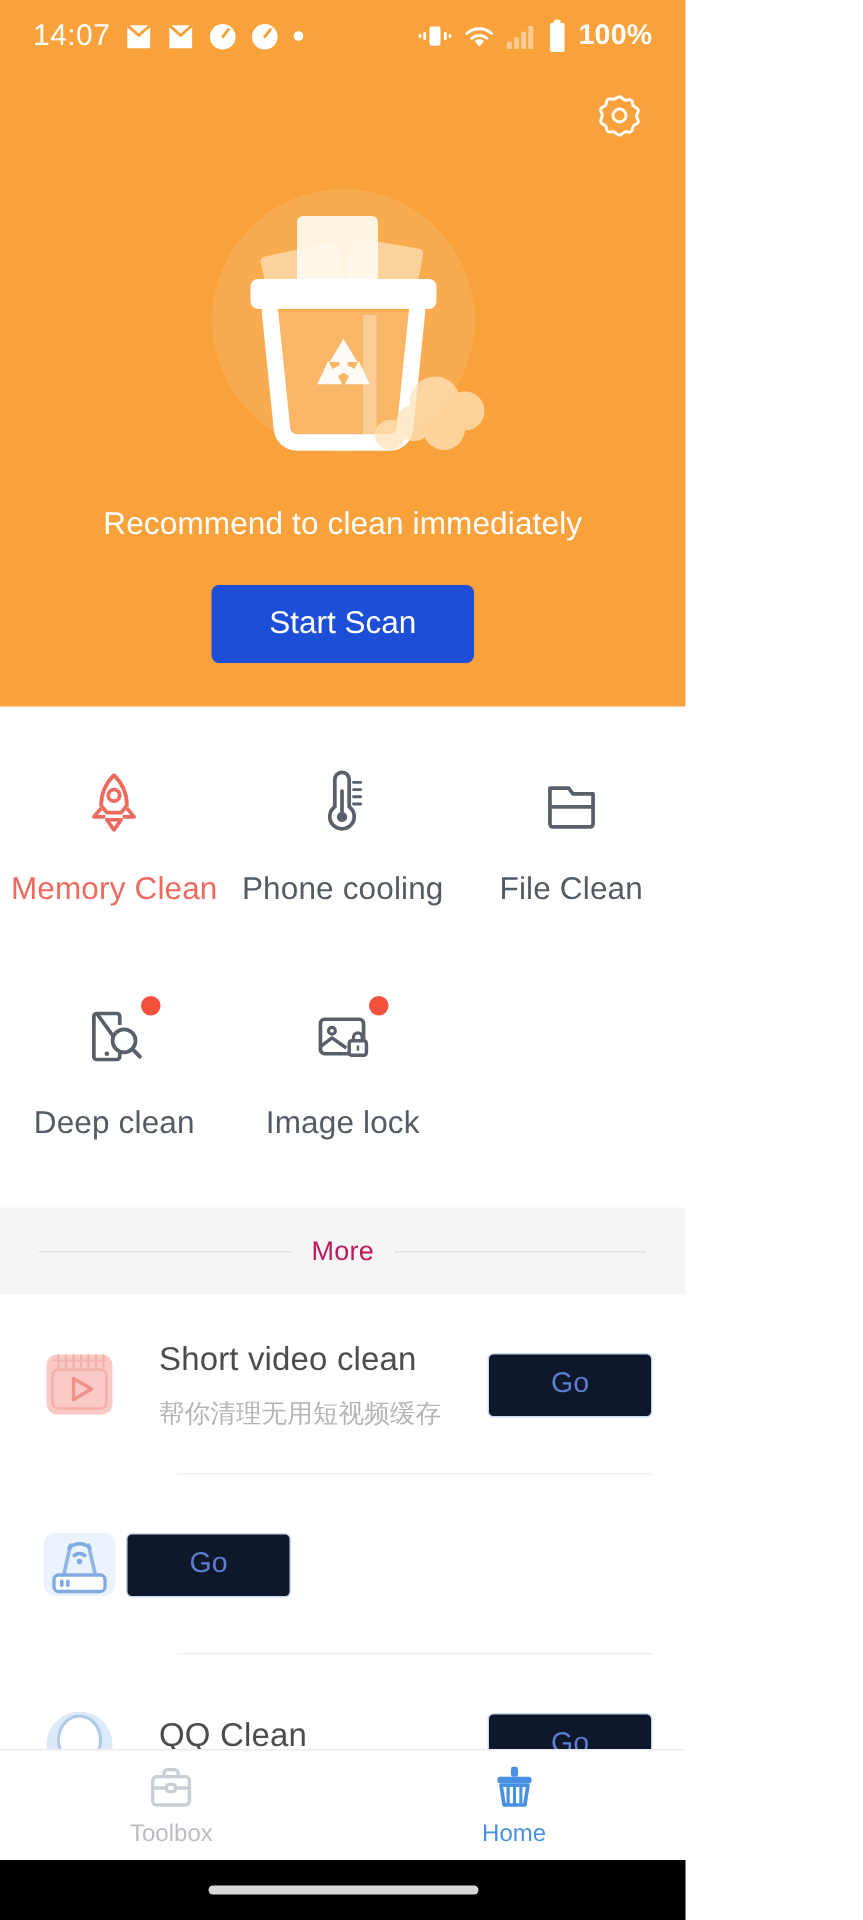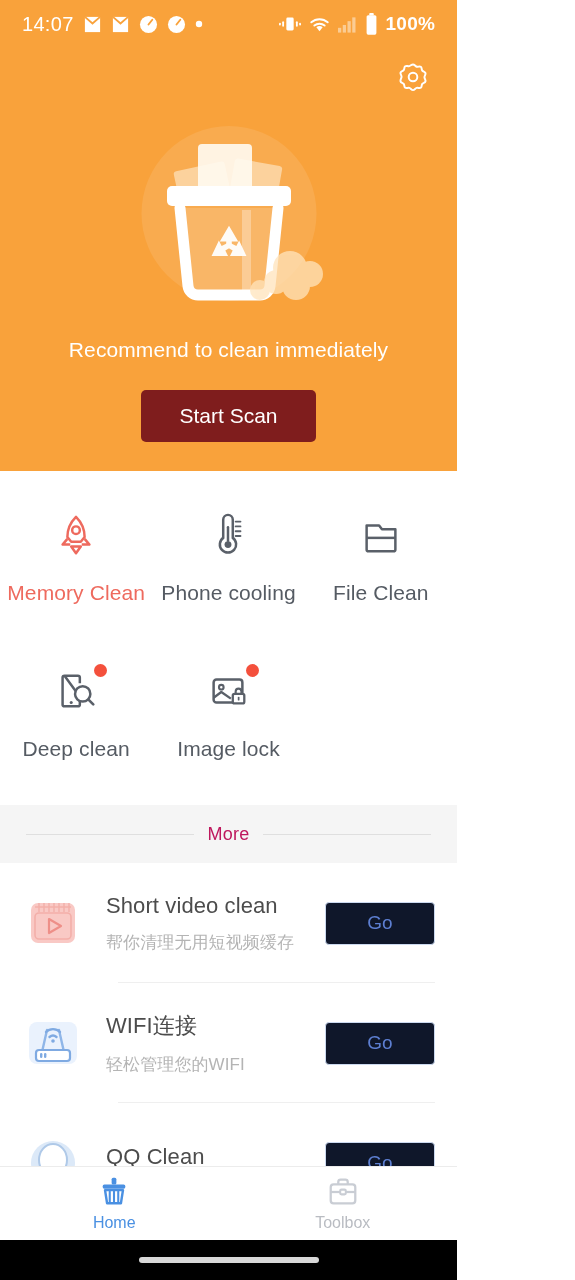--- a/index.html
+++ b/index.html
@@ -42,21 +42,21 @@
   .hero-circle {
     position:absolute; left:50%; top:8px; transform:translateX(-50%);
     width:175px; height:175px; border-radius:50%;
     background:rgba(255,255,255,.10);
   }
   .hero-sub {
     margin-top:20px; color:#ffffff; font-size:21px; font-weight:400; letter-spacing:.1px;
   }
   .scan-btn {
     margin-top:28px; width:175px; height:52px; border-radius:5px;
-    background:#7f1d1d; color:#ffffff; font-size:21px;
+    background:#1d4ed8; color:#ffffff; font-size:21px;
     display:flex; align-items:center; justify-content:center;
     border:none; cursor:pointer; font-family:inherit;
   }
 
   
   .grid-wrap { background:#fff; padding-top:26px; flex:0 0 auto; }
   .grid-row { display:flex; }
   .grid-cell {
     flex:1 1 33.333%; display:flex; flex-direction:column;
     align-items:center; cursor:pointer; position:relative;
@@ -319,61 +319,57 @@
           <rect x="5" y="8" width="48" height="42" rx="8" fill="#EAF2FD"></rect>
           <path d="M18 38L23 16M40 38L35 16" stroke="#8FB6E8" stroke-width="2.4" stroke-linecap="round"></path>
           <rect x="12" y="36" width="34" height="11" rx="3" fill="#ffffff" stroke="#7FAAE2" stroke-width="2.2"></rect>
           <rect x="16" y="39" width="2.4" height="5" rx="1.2" fill="#7FAAE2"></rect>
           <rect x="20" y="39" width="2.4" height="5" rx="1.2" fill="#7FAAE2"></rect>
           <path d="M22 18a10 10 0 0114 0" fill="none" stroke="#7FAAE2" stroke-width="2.4" stroke-linecap="round"></path>
           <path d="M25.5 23a5.5 5.5 0 017 0" fill="none" stroke="#7FAAE2" stroke-width="2.4" stroke-linecap="round"></path>
           <circle cx="29" cy="27" r="1.8" fill="#7FAAE2"></circle>
         </svg>
       </span>
-      <div class="li-text">
-        <div class="li-title">WIFI连接</div>
-        <div class="li-sub">轻松管理您的WIFI</div>
-      </div>
       <button class="go-btn">Go</button>
       <span class="li-sep"></span>
     </div>
 
     <div class="list-item">
       <span class="li-ico">
         <svg width="58" height="58" viewBox="0 0 58 58">
           <circle cx="29" cy="29" r="22" fill="#DCE9F8"></circle>
           <ellipse cx="29" cy="26" rx="14" ry="16" fill="#ffffff" stroke="#AFC9E8" stroke-width="2"></ellipse>
         </svg>
       </span>
       <div class="li-text">
         <div class="li-title">QQ Clean</div>
         <div class="li-sub"></div>
       </div>
       <button class="go-btn">Go</button>
     </div>
   </div>
 
   <div class="bottomnav">
+    <div class="nav-item">
+      <svg width="34" height="34" viewBox="0 0 36 36">
+        <path d="M13 10V7.5A2.5 2.5 0 0115.5 5h5A2.5 2.5 0 0123 7.5V10" fill="none" stroke="#C9CDD4" stroke-width="2.4" stroke-linejoin="round"></path>
+        <rect x="5" y="10" width="26" height="20" rx="3" fill="none" stroke="#C9CDD4" stroke-width="2.4"></rect>
+        <path d="M5 18h26" stroke="#C9CDD4" stroke-width="2.4"></path>
+        <rect x="15" y="15.5" width="6" height="5" rx="1.4" fill="#ffffff" stroke="#C9CDD4" stroke-width="2.2"></rect>
+      </svg>
+      <span class="nav-label">Toolbox</span>
+    </div>
     <div class="nav-item active">
       <svg width="34" height="34" viewBox="0 0 36 36">
         <rect x="15.5" y="3" width="5" height="7" rx="1.6" fill="#4A90E2"></rect>
         <rect x="6" y="10" width="24" height="4.6" rx="1.8" fill="#4A90E2"></rect>
         <path d="M8.5 16h19l-2.2 14H10.7z" fill="none" stroke="#4A90E2" stroke-width="2.6" stroke-linejoin="round"></path>
         <path d="M13.5 17.5v11M18 17.5v11M22.5 17.5v11" stroke="#4A90E2" stroke-width="2.2" stroke-linecap="round"></path>
       </svg>
       <span class="nav-label">Home</span>
     </div>
-    <div class="nav-item">
-      <svg width="34" height="34" viewBox="0 0 36 36">
-        <path d="M13 10V7.5A2.5 2.5 0 0115.5 5h5A2.5 2.5 0 0123 7.5V10" fill="none" stroke="#C9CDD4" stroke-width="2.4" stroke-linejoin="round"></path>
-        <rect x="5" y="10" width="26" height="20" rx="3" fill="none" stroke="#C9CDD4" stroke-width="2.4"></rect>
-        <path d="M5 18h26" stroke="#C9CDD4" stroke-width="2.4"></path>
-        <rect x="15" y="15.5" width="6" height="5" rx="1.4" fill="#ffffff" stroke="#C9CDD4" stroke-width="2.2"></rect>
-      </svg>
-      <span class="nav-label">Toolbox</span>
-    </div>
   </div>
 
   <div class="gesturebar">
     <span class="gesture-pill"></span>
   </div>
 
 </div>
 
 </body></html>

